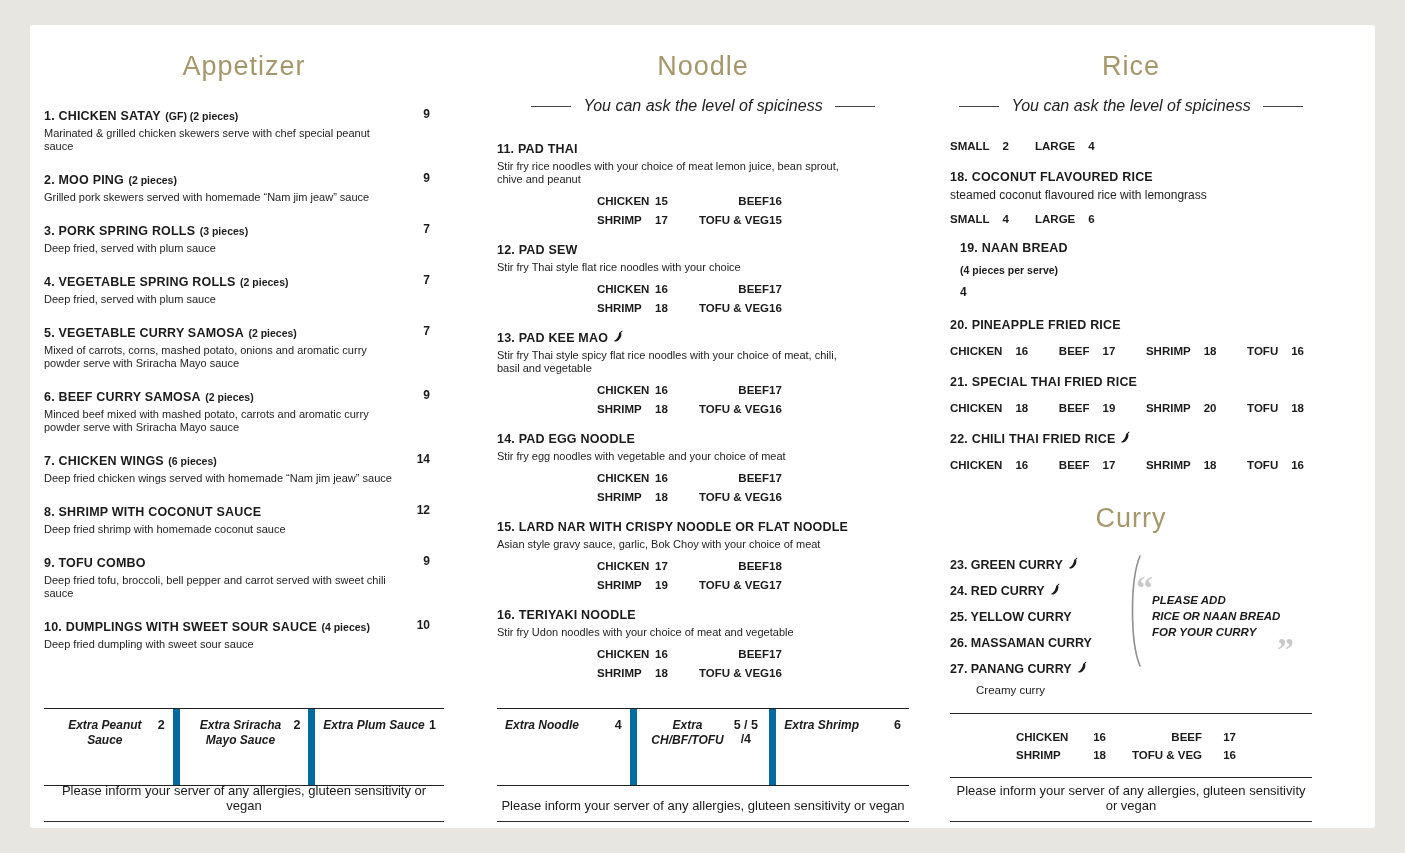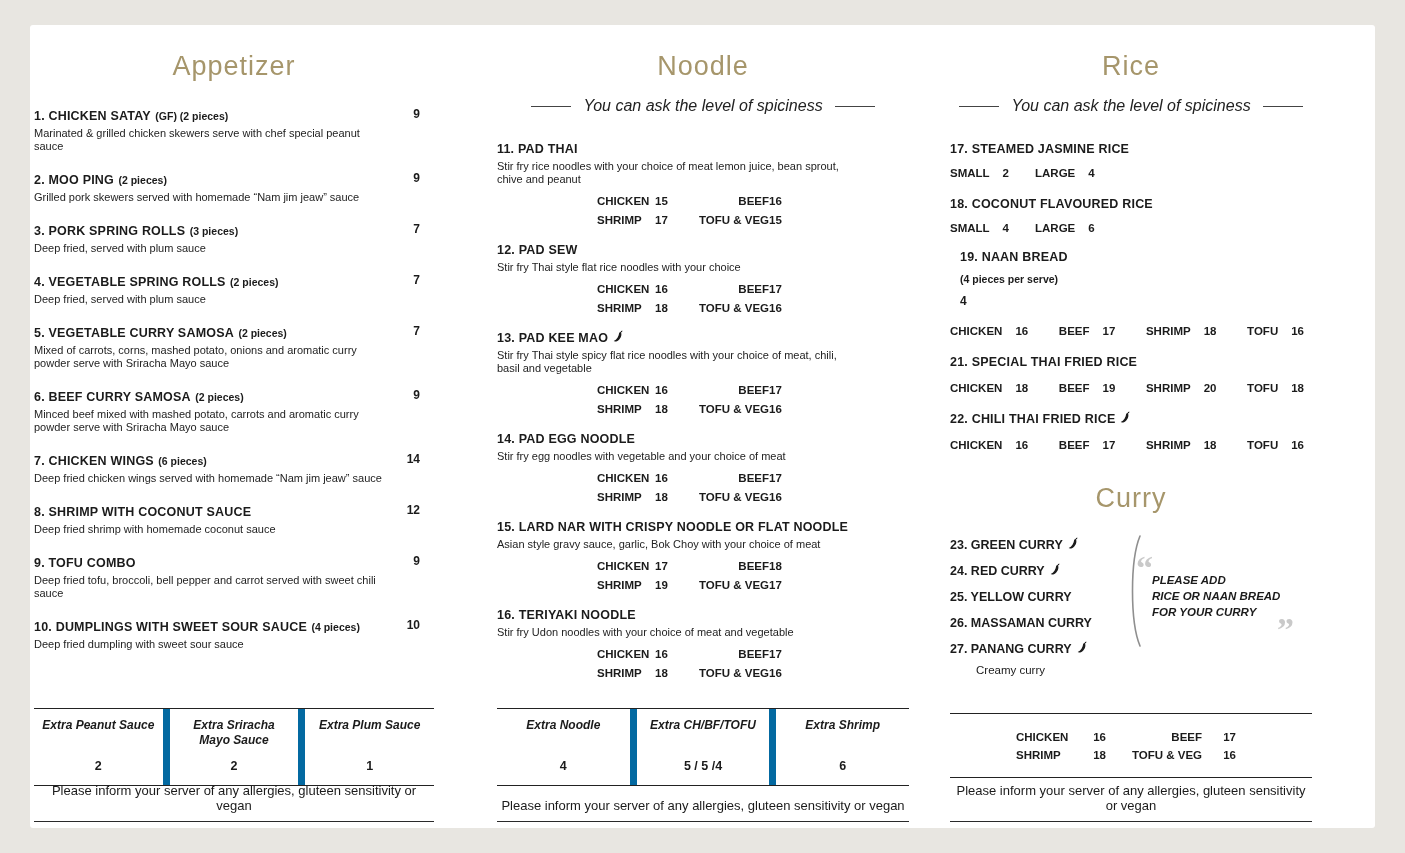--- a/index.html
+++ b/index.html
@@ -9,21 +9,21 @@
     font-family:"Liberation Sans", sans-serif;
     color:#1b1b1b;
     position:relative;
     overflow:hidden;
   }
   .card {
     position:absolute; left:30px; top:25px; width:1345px; height:803px;
     background:#ffffff; border-radius:3px;
   }
   .col { position:absolute; top:0; height:100%; }
-  .col-appetizer { left:4px;  width:400px; }
+  .col-appetizer { left:14px;  width:400px; }
   .col-noodle    { left:467px; width:412px; }
   .col-rice      { left:920px; width:362px; }
 
   .menu-heading {
     font-size:27px; font-weight:400; letter-spacing:1px;
     color:#a6966b; text-align:center; margin-top:26px;
   }
   .spice-note {
     display:flex; align-items:center; justify-content:center; gap:12px;
     margin-top:15px; font-style:italic; font-size:16px; color:#222;
@@ -91,21 +91,21 @@
   .curry-price-grid .lbl1 { text-align:left; white-space:nowrap; }
   .curry-price-grid .lbl2 { text-align:right; white-space:nowrap; }
   .curry-price-grid .val  { text-align:right; }
 
   
   .extras {
     position:absolute; top:683px; left:0; right:0;
     display:flex; border-top:1.5px solid #222; border-bottom:1.5px solid #222;
   }
   .extra {
-    flex:1; display:flex; flex-direction:column; justify-content:space-between;
+    flex:1; display:flex; flex-direction:row; justify-content:space-between;
     text-align:center; padding:9px 8px 12px; min-height:76px;
   }
   .extra + .extra { border-left:7px solid #0369a1; }
   .extra-name { font-weight:bold; font-style:italic; font-size:12px; line-height:15px; }
   .extra-price { font-weight:bold; font-size:12.5px; }
   .col-footer {
     position:absolute; bottom:6px; left:0; right:0;
     text-align:center; font-size:13px;
     padding-bottom:8px; border-bottom:1px solid #2a2a2a;
   }
@@ -327,35 +327,35 @@
     <h1 class="menu-heading">Rice</h1>
     <div class="spice-note">
       <span class="line"></span>
       <span>You can ask the level of spiciness</span>
       <span class="line"></span>
     </div>
 
     <div class="items">
 
       <div class="rice-item">
-        <div class="item-title"><span class="item-name">17. STEAMED JASMINE RICE</span></div>
         <div class="sl-row">
           <span class="pair">
               <span>SMALL</span>
               <span>2</span>
             </span>
           <span class="pair">
               <span>LARGE</span>
               <span>4</span>
             </span>
         </div>
       </div>
 
       <div class="rice-item">
         <div class="item-title"><span class="item-name">18. COCONUT FLAVOURED RICE</span></div>
+        <div class="rice-desc">steamed coconut flavoured rice with lemongrass</div>
         <div class="sl-row">
           <span class="pair">
               <span>SMALL</span>
               <span>4</span>
             </span>
           <span class="pair">
               <span>LARGE</span>
               <span>6</span>
             </span>
         </div>
@@ -363,20 +363,21 @@
 
       <div class="rice-item">
         <div class="item-title inline-item">
             <span class="item-name">19. NAAN BREAD</span> 
             <span class="item-qualifier">(4 pieces per serve)</span>
             <span class="inline-price">4</span>
           </div>
       </div>
 
       <div class="rice-item">
+        <div class="item-title"><span class="item-name">20. PINEAPPLE FRIED RICE</span></div>
         <div class="rice-price-row">
           <span class="pair">
               <span>CHICKEN</span>
               <span>16</span>
             </span>
           <span class="pair">
               <span>BEEF</span>
               <span>17</span>
             </span>
           <span class="pair">

